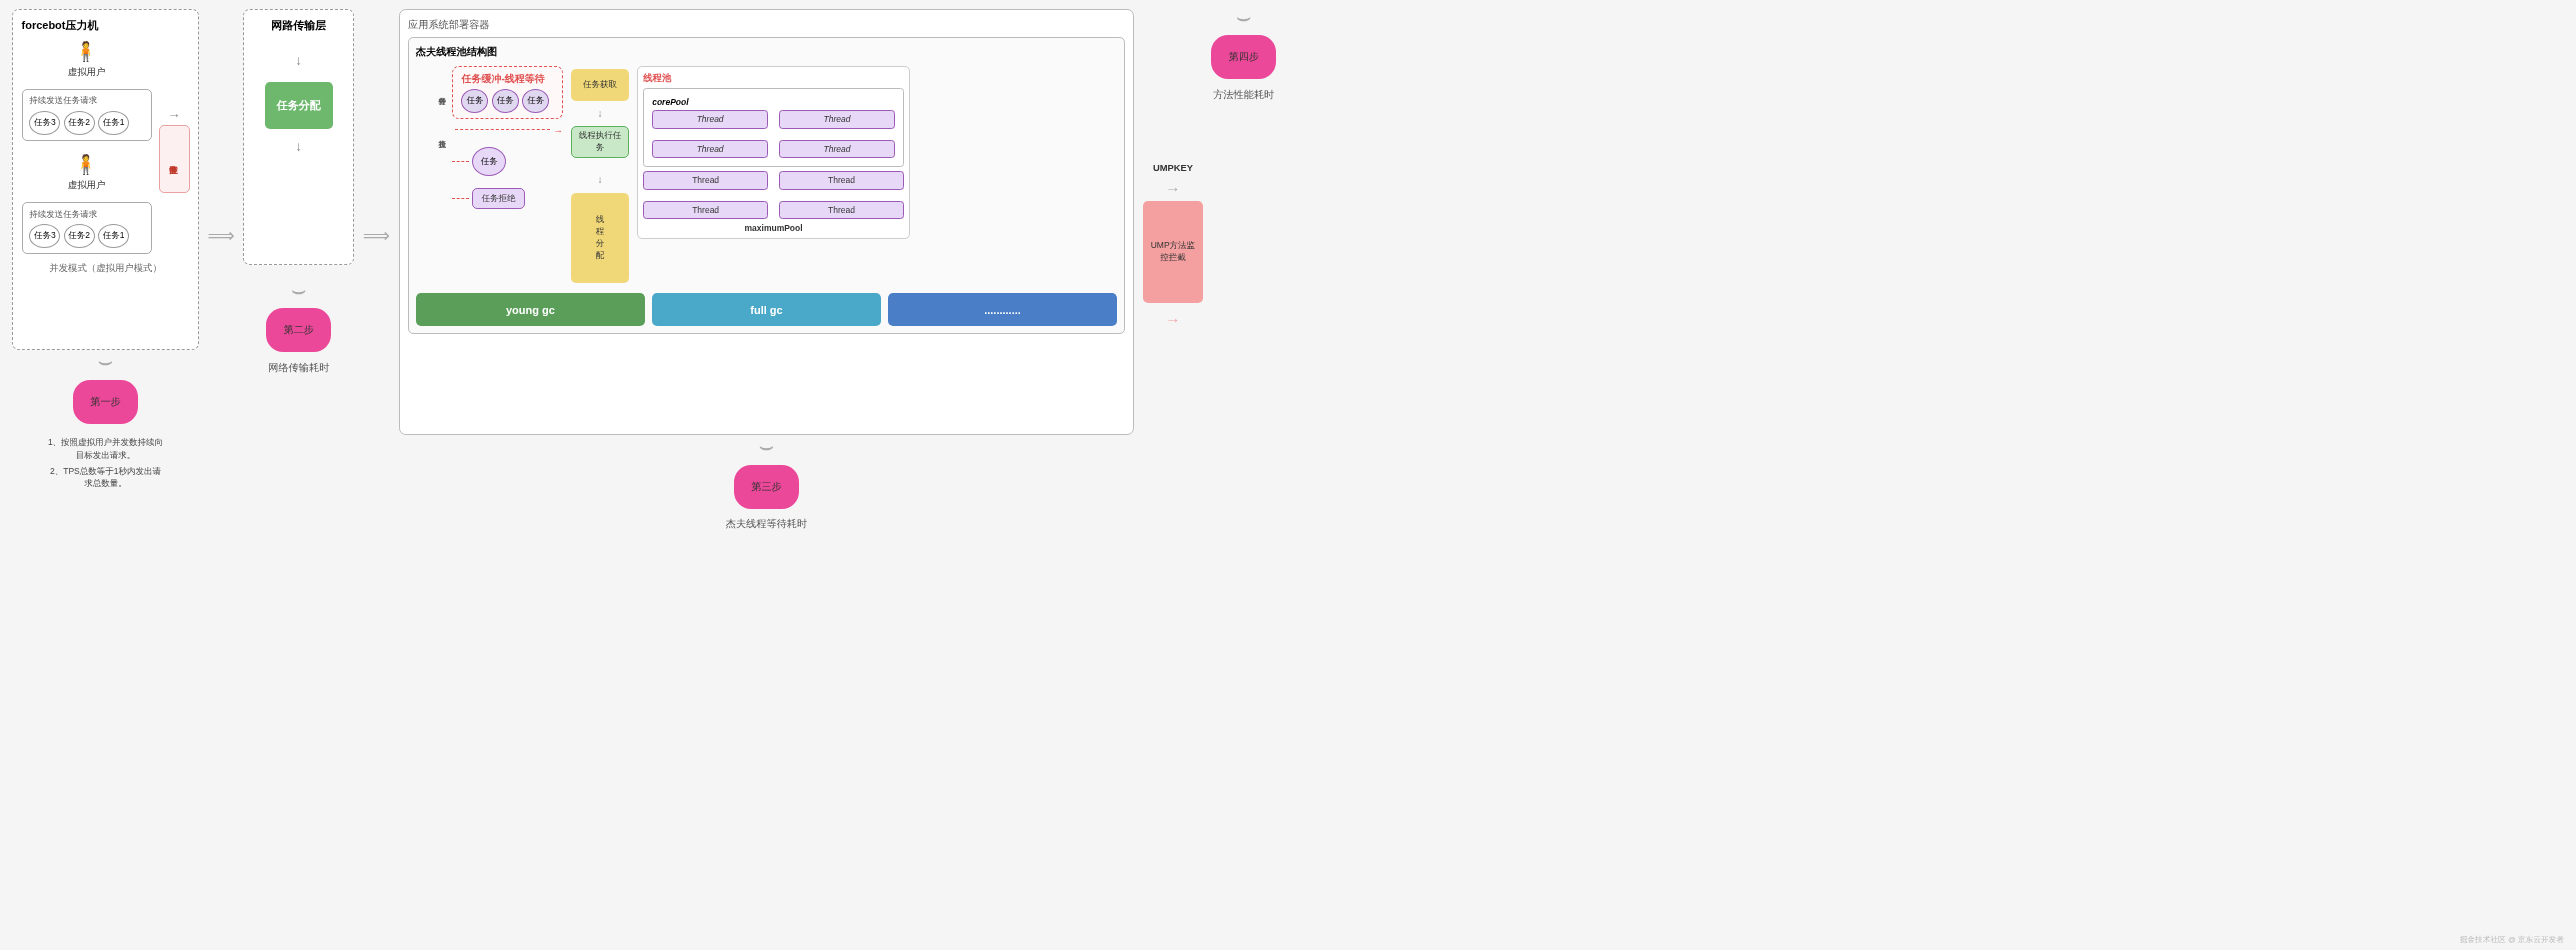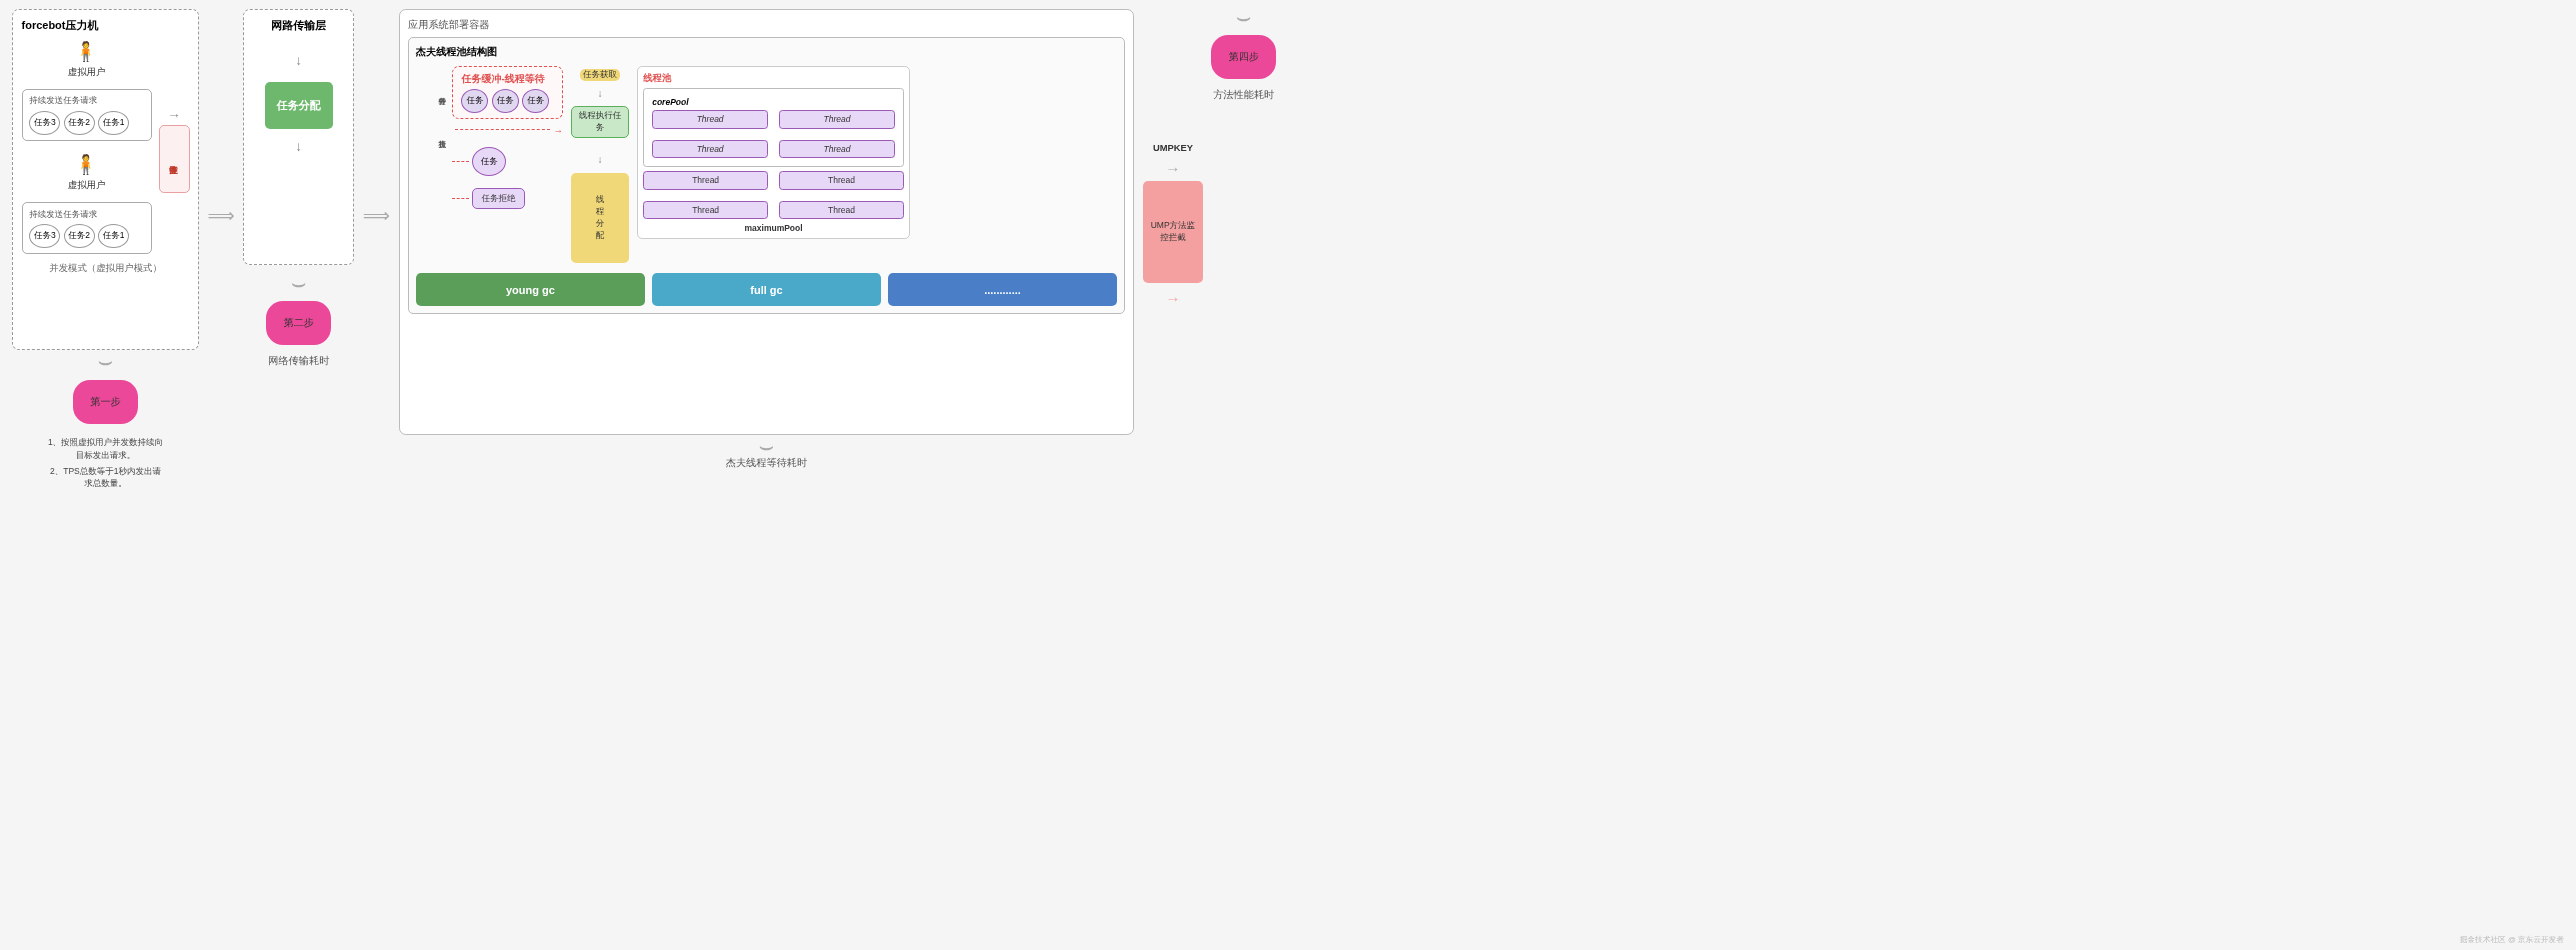--- a/index.html
+++ b/index.html
@@ -445,21 +445,21 @@
         <div style="white-space:pre-line;">1、按照虚拟用户并发数持续向
 目标发出请求。</div>
         <div style="white-space:pre-line;margin-top:3.4px;">2、TPS总数等于1秒内发出请
 求总数量。</div>
       </div>
     </div>
   </div>
 
   <div style="font-size:19px; color:#aaa; align-self:center; margin-top:-68px;">⟹</div>
 
-  <div class="flex-col" style="align-items:center; gap:10px;">
+  <div class="flex-col" style="align-items:center; gap:17px;">
     <div class="section-network">
       <div class="section-title" style="text-align:center;">网路传输层</div>
       <div class="network-inner">
         <div style="font-size:13.6px; color:#888; margin:6.8px 0;">↓</div>
         <div class="task-dist-box">
           <span>任务分配</span>
         </div>
         <div style="font-size:13.6px; color:#888; margin:3.4px 0;">↓</div>
       </div>
     </div>
@@ -512,21 +512,21 @@
 
             <div style="margin-top:6.8px; display:flex; align-items:center; gap:3px;">
               <span style="border-top:1.3px dashed #e05050; width:17px;"></span>
               <div class="flow-node flow-node-task-reject">任务拒绝</div>
             </div>
           </div>
 
           <div style="display:flex; flex-direction:row; gap:5.1px; flex:1; align-items:flex-start;">
 
             <div style="display:flex; flex-direction:column; gap:6.8px; align-items:center; width:64px; padding-top:3.4px;">
-              <div class="flow-node" style="background:#f0d878; width:40px; font-size:8.5px; text-align:center; padding:0;">任务获取</div>
+              <div class="flow-node" style="background:#f0d878; width:58px; font-size:8.5px; text-align:center; padding:10px;">任务获取</div>
               <div style="font-size:10.2px; color:#888;">↓</div>
               <div class="flow-node" style="background:#c8e8c8; border:1.3px solid #5ab05a; width:58px; font-size:8.5px; text-align:center; padding:3.4px;">线程执行任务</div>
               <div style="font-size:10.2px; color:#888; margin-top:8.5px;">↓</div>
               <div class="flow-node" style="background:#f0d878; width:58px; font-size:8.5px; text-align:center; padding:21px; margin-top:1.7px;">线程分配</div>
             </div>
 
             <div class="thread-pool-col">
               <div class="thread-pool-section">
                 <div class="thread-pool-title">线程池</div>
 
@@ -555,20 +555,23 @@
         <div class="gc-row" style="margin-top:10.2px;">
           <div class="gc-bar gc-young">young gc</div>
           <div class="gc-bar gc-full">full gc</div>
           <div class="gc-bar gc-dots">............</div>
         </div>
       </div>
     </div>
 
     <div style="text-align:center;">
       <div style="font-size:24px; color:#aaa; line-height:0.7;">⌣</div>
+      <div style="margin-top:3.4px;">
+        <span class="step-badge">第三步</span>
+      </div>
       <div class="step-label">杰夫线程等待耗时</div>
     </div>
   </div>
 
   <div class="flex-col" style="align-items:center; gap:5.1px; align-self:center; margin-top:-51px;">
     <div style="font-size:9.4px; font-weight:bold; color:#333;">UMPKEY</div>
     <div style="font-size:15.3px; color:#aaa;">→</div>
     <div class="ump-box">
       <span>UMP方法监控拦截</span>
     </div>

